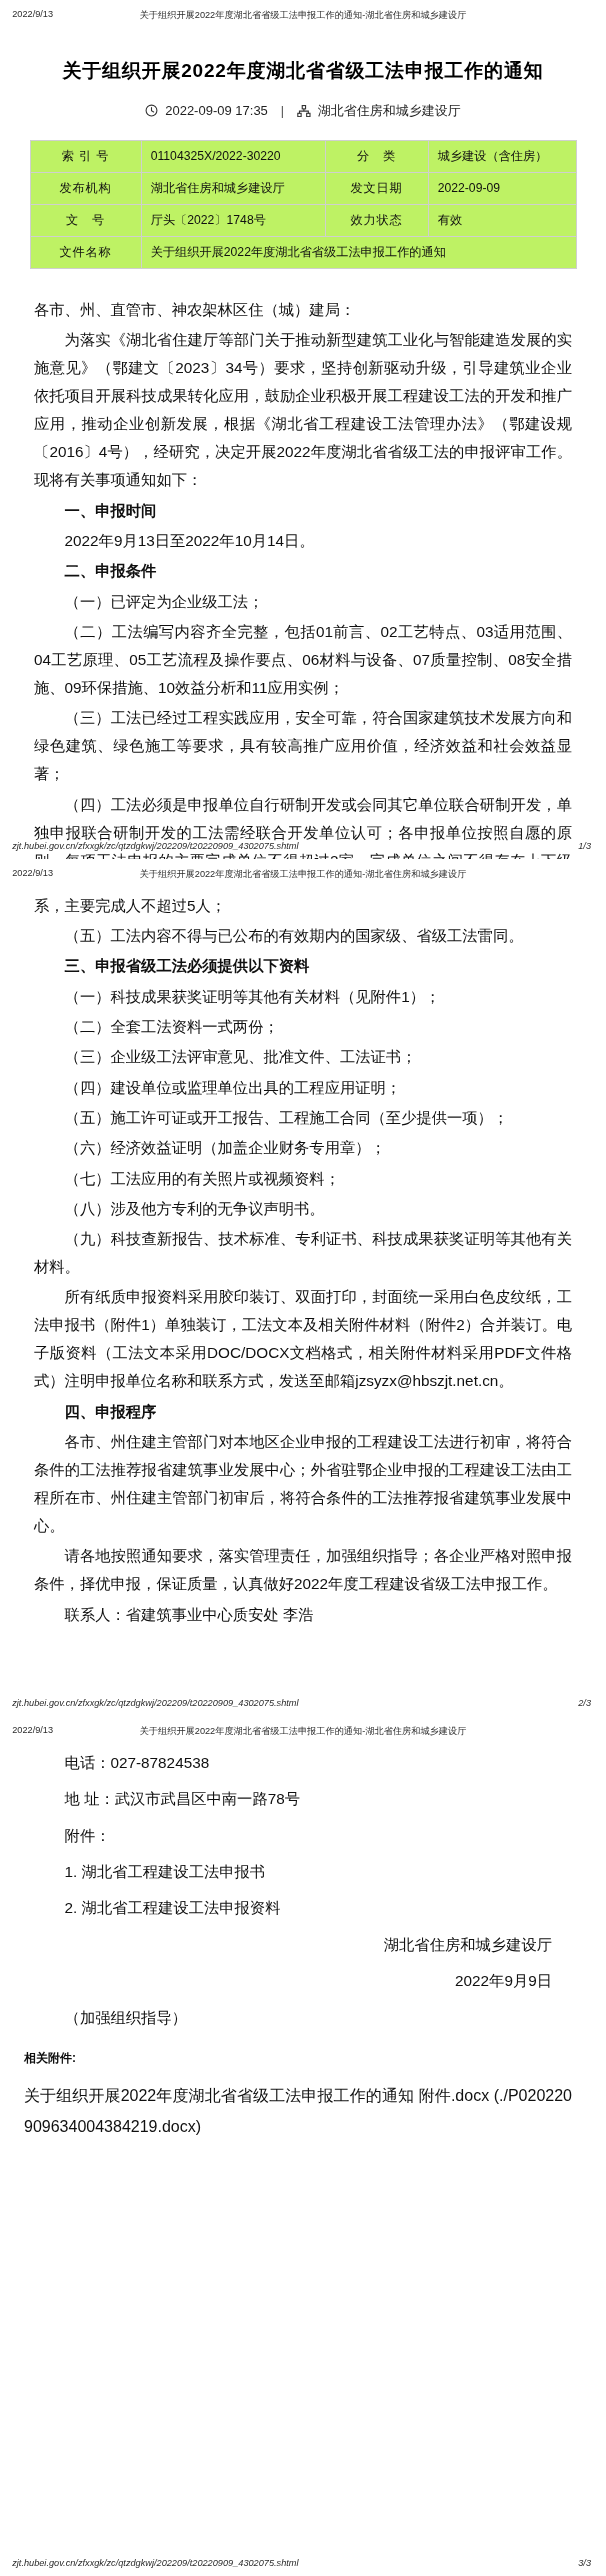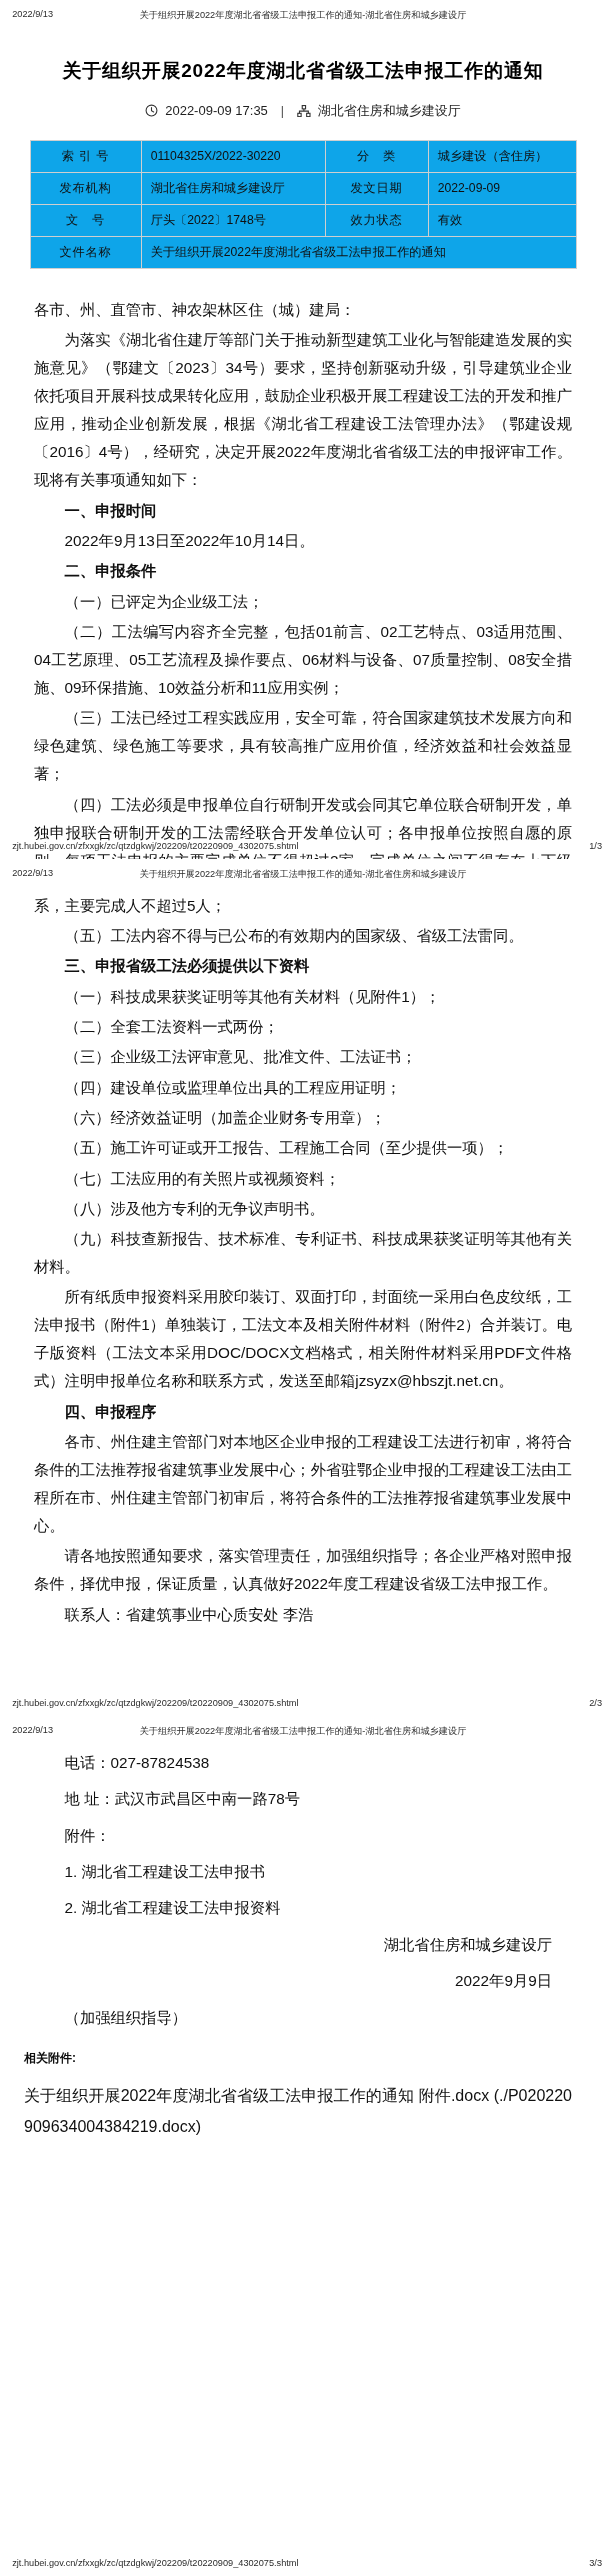--- a/index.html
+++ b/index.html
@@ -8,30 +8,30 @@
   .page{position:relative;width:606px;box-sizing:border-box;background:#fff;overflow:hidden;}
   .page-1{height:859px;}
   .page-2{height:857px;}
   .page-3{height:860px;}
 
   .page-header{display:flex;align-items:flex-start;padding:9.2px 12.2px 0;font-size:9.2px;color:#2b2b2b;}
   .ph-side{flex:0 0 99px;}
   .ph-side.right{text-align:right;}
   .ph-title{flex:1;text-align:center;font-size:9.2px;color:#2b2b2b;white-space:nowrap;overflow:hidden;}
 
-  .page-footer{position:absolute;left:12.2px;right:4px;bottom:7.6px;display:flex;justify-content:space-between;font-size:9.2px;color:#2b2b2b;}
+  .page-footer{position:absolute;left:12.2px;right:15px;bottom:7.6px;display:flex;justify-content:space-between;font-size:9.2px;color:#2b2b2b;font-style:italic;}
 
   .article-title{margin:35px 31px 0;text-align:center;font-size:19px;font-weight:700;color:#000;letter-spacing:0.8px;line-height:27.5px;}
   .article-meta{margin-top:17px;display:flex;justify-content:center;align-items:center;gap:6.9px;font-size:13px;color:#1f1f1f;}
   .meta-icon{display:inline-flex;align-items:center;}
   .meta-icon svg{display:block;}
   .meta-divider{color:#444;padding:0 6.1px;font-size:12.2px;}
 
   .info-table{width:545px;margin:20px auto 0;border-collapse:collapse;table-layout:fixed;font-size:12.2px;color:#101010;}
-  .info-table td{border:0.8px solid #cfcfcf;height:28px;padding:1.5px 9.2px;vertical-align:middle;background:#0ea5e9;}
+  .info-table td{border:0.8px solid #cfcfcf;height:28px;padding:1.5px 9.2px;vertical-align:middle;background:#bef264;}
   .info-table td.lbl{text-align:center;letter-spacing:0.8px;padding:1.5px 3.1px;}
 
   .page-body{padding:0 34px;font-size:15.3px;line-height:28px;color:#101010;text-align:justify;}
   .page-1 .page-body{margin-top:27.5px;}
   .page-2 .page-body,.page-3 .page-body{margin-top:10.7px;}
   .blk{margin:0 0 2.3px;}
   .page-3 .blk{margin-bottom:8.4px;}
   .blk.para{text-indent:2em;}
   .blk.heading{font-weight:700;text-indent:2em;}
   .blk.signature{text-align:right;padding-right:20px;}
@@ -131,22 +131,22 @@
     </div>
 
     <div class="page-body">
         <p class="blk continuation">系，主要完成人不超过5人；</p>
         <p class="blk para">（五）工法内容不得与已公布的有效期内的国家级、省级工法雷同。</p>
         <p class="blk heading">三、申报省级工法必须提供以下资料</p>
         <p class="blk para">（一）科技成果获奖证明等其他有关材料（见附件1）；</p>
         <p class="blk para">（二）全套工法资料一式两份；</p>
         <p class="blk para">（三）企业级工法评审意见、批准文件、工法证书；</p>
         <p class="blk para">（四）建设单位或监理单位出具的工程应用证明；</p>
+        <p class="blk para">（五）施工许可证或开工报告、工程施工合同（至少提供一项）；</p>
         <p class="blk para">（六）经济效益证明（加盖企业财务专用章）；</p>
-        <p class="blk para">（五）施工许可证或开工报告、工程施工合同（至少提供一项）；</p>
         <p class="blk para">（七）工法应用的有关照片或视频资料；</p>
         <p class="blk para">（八）涉及他方专利的无争议声明书。</p>
         <p class="blk para">（九）科技查新报告、技术标准、专利证书、科技成果获奖证明等其他有关材料。</p>
         <p class="blk para">所有纸质申报资料采用胶印装订、双面打印，封面统一采用白色皮纹纸，工法申报书（附件1）单独装订，工法文本及相关附件材料（附件2）合并装订。电子版资料（工法文本采用DOC/DOCX文档格式，相关附件材料采用PDF文件格式）注明申报单位名称和联系方式，发送至邮箱jzsyzx@hbszjt.net.cn。</p>
         <p class="blk heading">四、申报程序</p>
         <p class="blk para">各市、州住建主管部门对本地区企业申报的工程建设工法进行初审，将符合条件的工法推荐报省建筑事业发展中心；外省驻鄂企业申报的工程建设工法由工程所在市、州住建主管部门初审后，将符合条件的工法推荐报省建筑事业发展中心。</p>
         <p class="blk para">请各地按照通知要求，落实管理责任，加强组织指导；各企业严格对照申报条件，择优申报，保证质量，认真做好2022年度工程建设省级工法申报工作。</p>
         <p class="blk para">联系人：省建筑事业中心质安处 李浩</p>
       </div>
 

